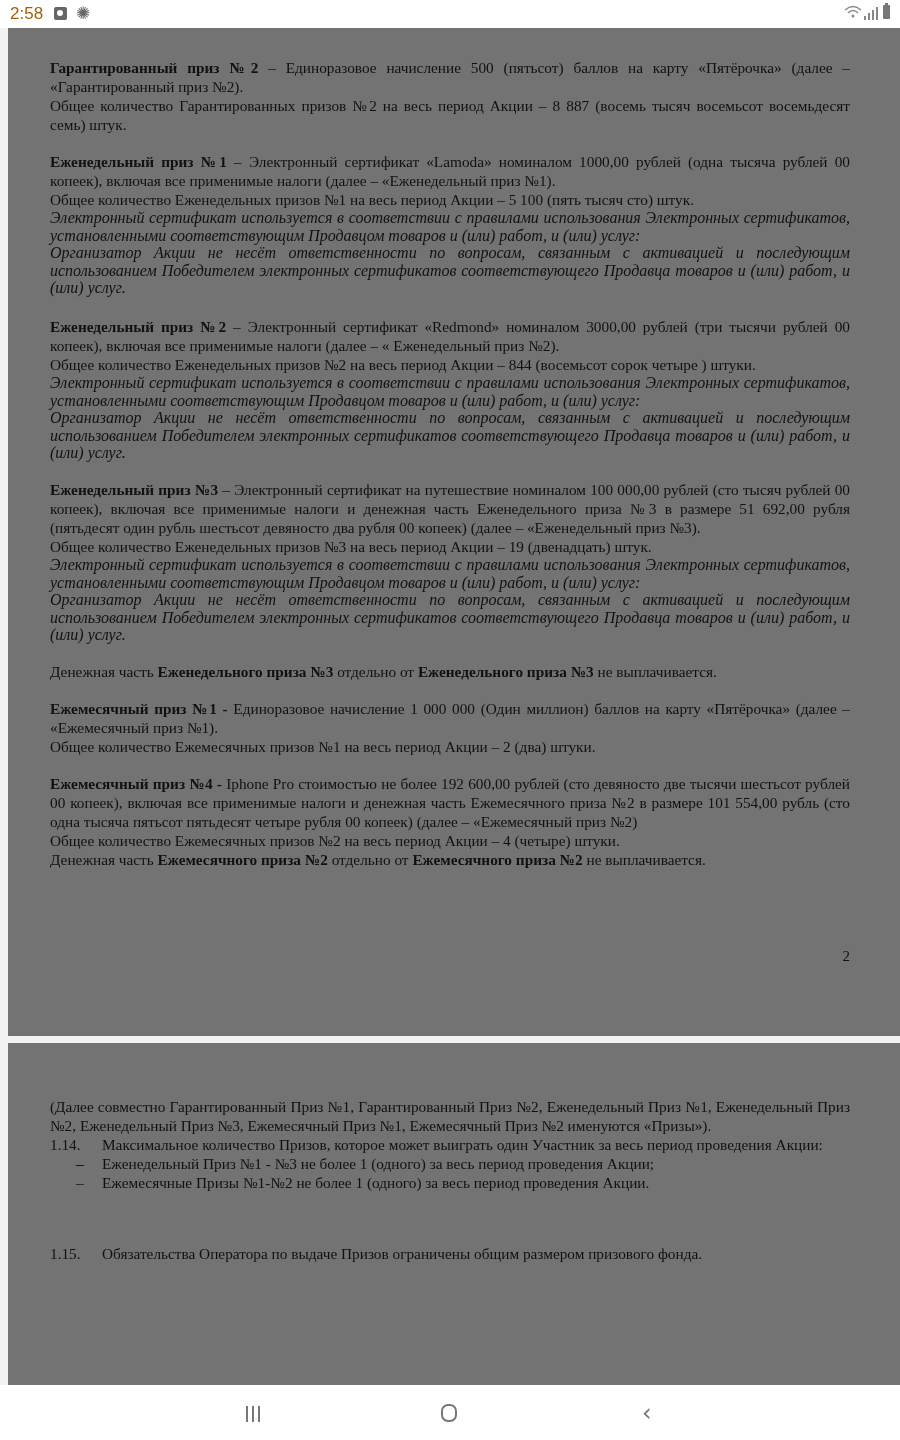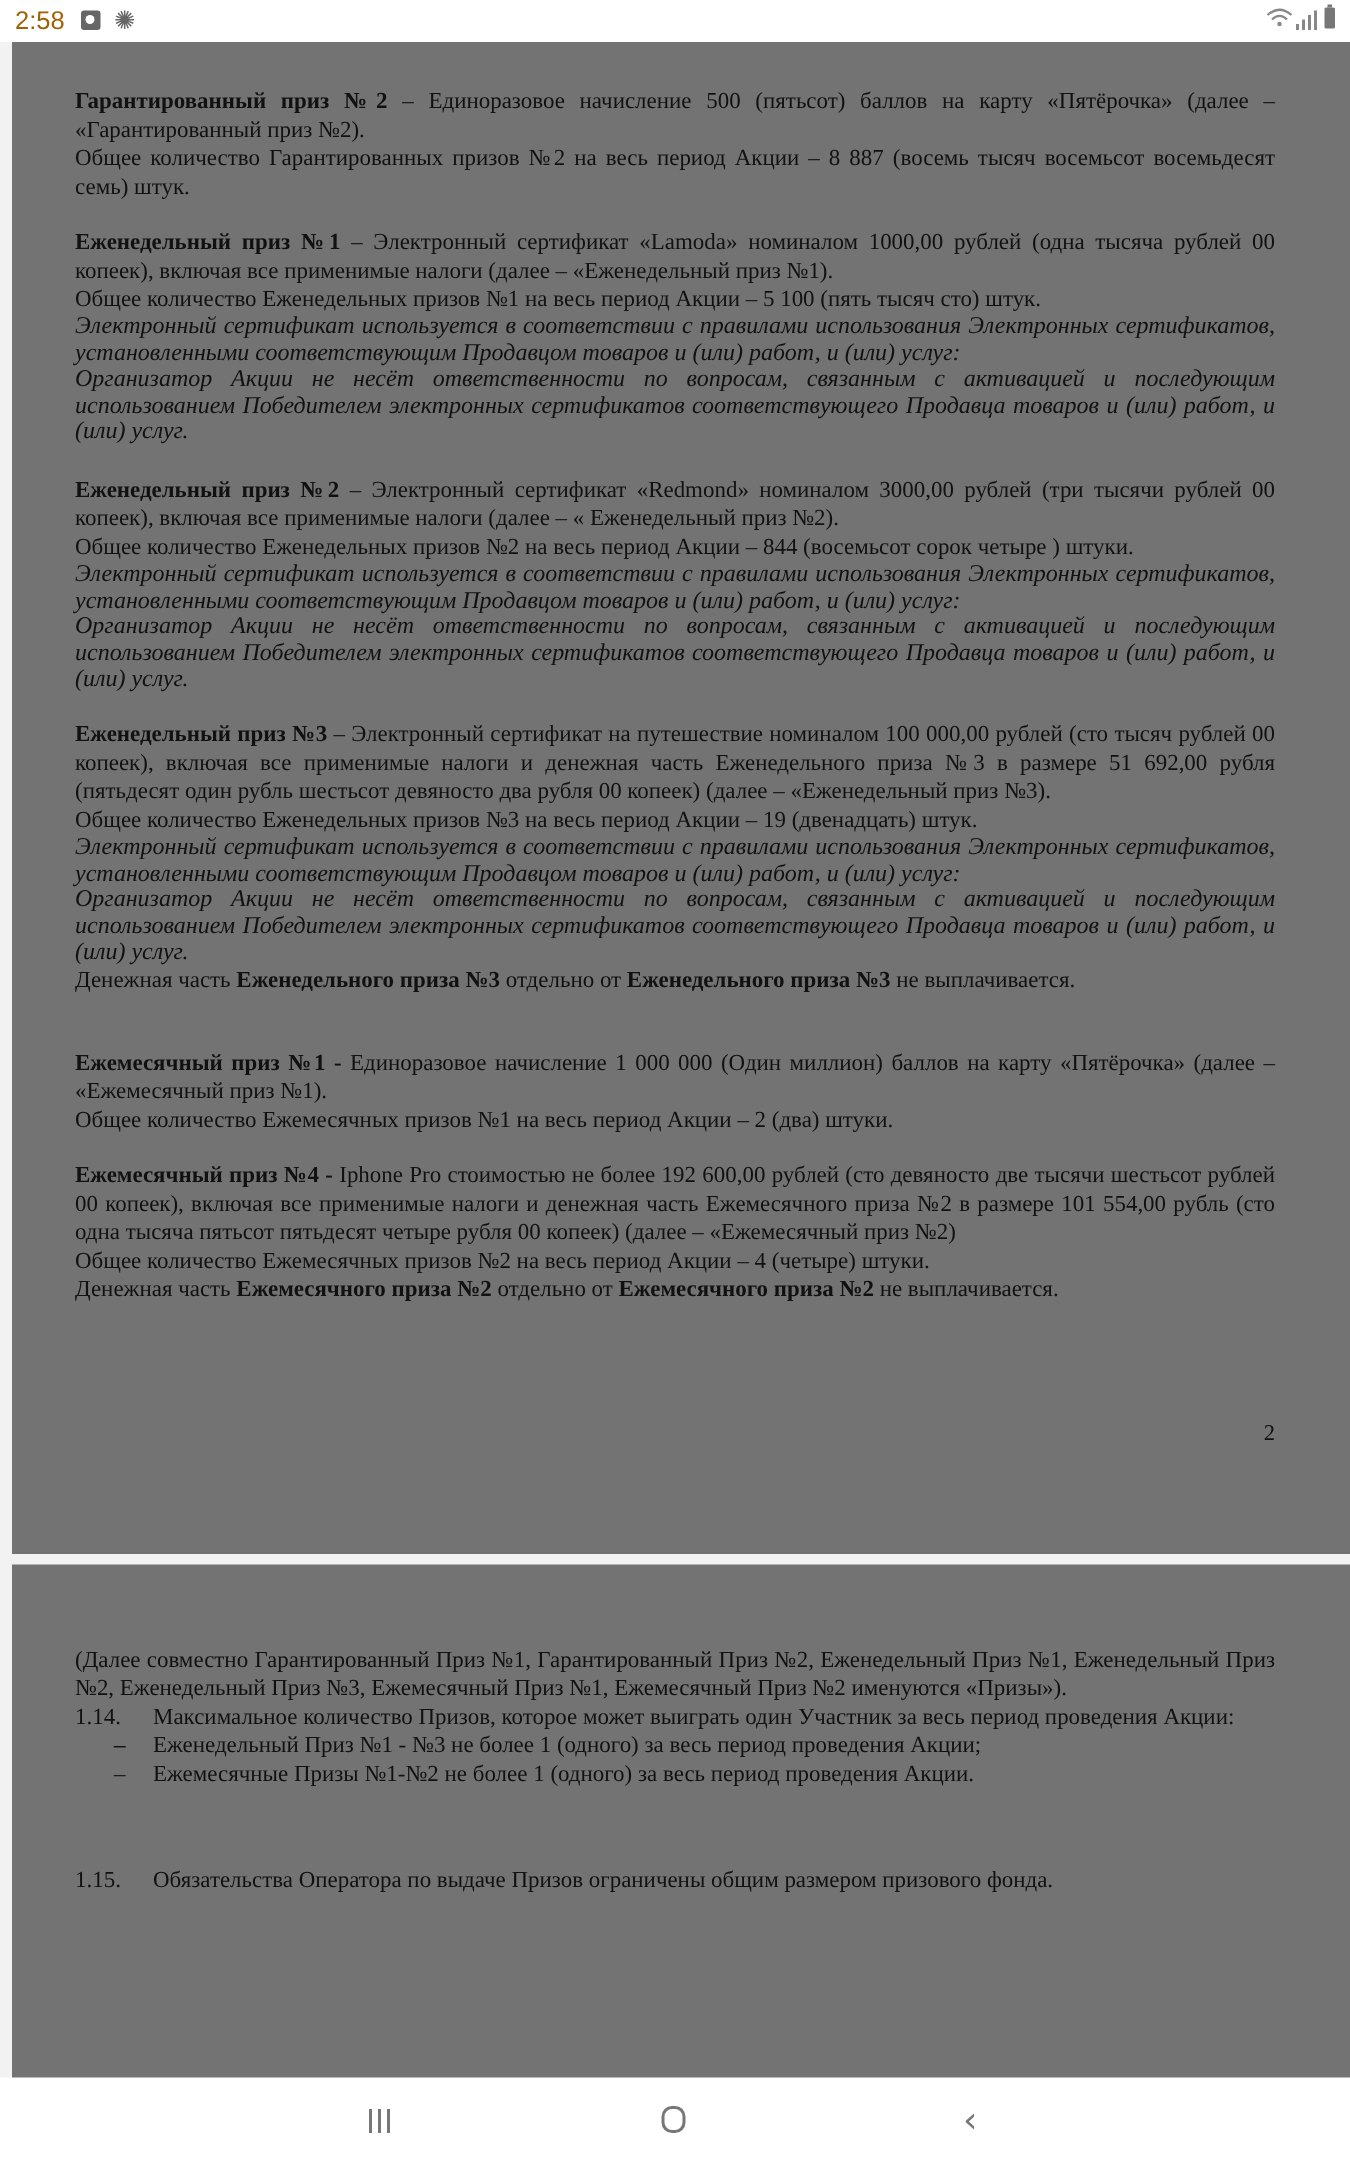--- a/index.html
+++ b/index.html
@@ -93,21 +93,21 @@
     <p>Общее количество Еженедельных призов №2 на весь период Акции – 844 (восемьсот сорок четыре ) штуки.</p>
     <p class="it">Электронный сертификат используется в соответствии с правилами использования Электронных сертификатов, установленными соответствующим Продавцом товаров и (или) работ, и (или) услуг:</p>
     <p class="it">Организатор Акции не несёт ответственности по вопросам, связанным с активацией и последующим использованием Победителем электронных сертификатов соответствующего Продавца товаров и (или) работ, и (или) услуг.</p>
   </div>
 
   <div class="text" style="top:452px">
     <p><b>Еженедельный приз №3</b><span> – Электронный сертификат на путешествие номиналом 100 000,00 рублей (сто  тысяч рублей 00 копеек), включая все применимые налоги и денежная часть Еженедельного приза №3 в размере 51 692,00 рубля (пятьдесят один рубль шестьсот девяносто два рубля 00 копеек) (далее – «Еженедельный приз №3).</span></p>
     <p>Общее количество Еженедельных призов №3 на весь период Акции – 19 (двенадцать) штук.</p>
     <p class="it">Электронный сертификат используется в соответствии с правилами использования Электронных сертификатов, установленными соответствующим Продавцом товаров и (или) работ, и (или) услуг:</p>
     <p class="it">Организатор Акции не несёт ответственности по вопросам, связанным с активацией и последующим использованием Победителем электронных сертификатов соответствующего Продавца товаров и (или) работ, и (или) услуг.</p>
-    <p style=""><span>Денежная часть </span><b>Еженедельного приза №3</b><span> отдельно от </span><b>Еженедельного приза №3</b><span> не выплачивается.</span></p>
+    <p style="margin-top:18px"><span>Денежная часть </span><b>Еженедельного приза №3</b><span> отдельно от </span><b>Еженедельного приза №3</b><span> не выплачивается.</span></p>
   </div>
 
   <div class="text" style="top:671px">
     <p><b>Ежемесячный приз №1 -</b><span>  Единоразовое начисление 1 000 000 (Один миллион) баллов  на карту «Пятёрочка» (далее – «Ежемесячный приз №1).</span></p>
     <p>Общее количество Ежемесячных призов №1 на весь период Акции – 2 (два) штуки.</p>
   </div>
 
   <div class="text" style="top:746px">
     <p><b>Ежемесячный приз №4 -</b><span> Iphone Pro стоимостью не более 192 600,00 рублей (сто девяносто две тысячи шестьсот рублей 00 копеек), включая все применимые налоги и денежная часть Ежемесячного приза №2 в размере 101 554,00 рубль  (сто одна тысяча пятьсот пятьдесят четыре  рубля 00 копеек) (далее – «Ежемесячный приз №2)</span></p>
     <p>Общее количество Ежемесячных призов №2 на весь период Акции – 4 (четыре) штуки.</p>

